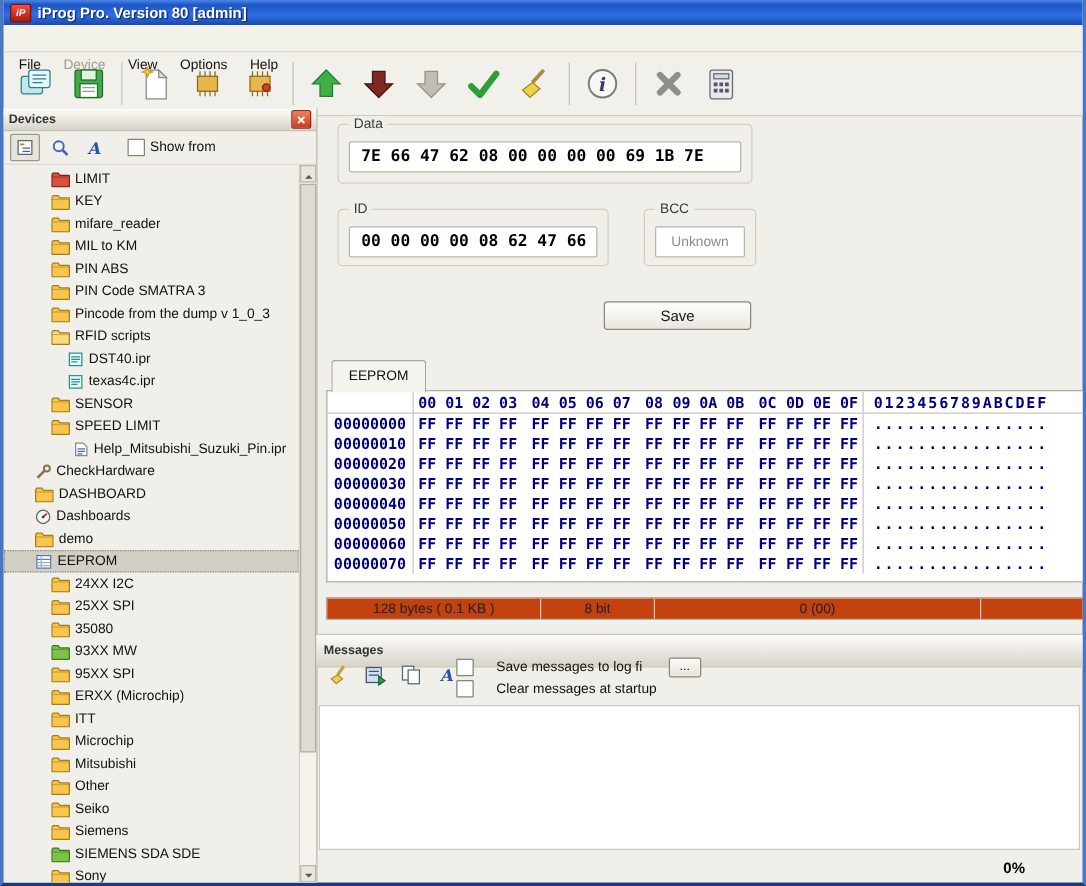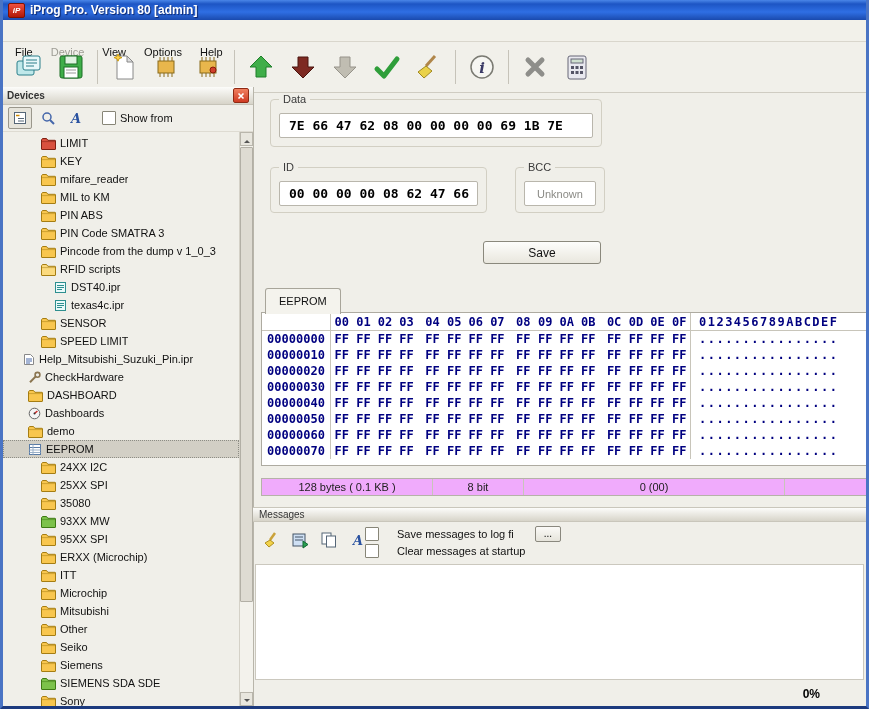--- a/index.html
+++ b/index.html
@@ -56,27 +56,27 @@
   .gb-bcc .field{font-family:"Liberation Sans",sans-serif;font-weight:normal;font-size:11px;color:#8a8a85;justify-content:center;padding:0 2px;}
   .read-btn{position:absolute;left:230px;top:154px;width:118px;height:23px;border:1px solid #8a887c;border-radius:3px;background:linear-gradient(180deg,#fdfdfb,#e9e7de);font-family:inherit;font-size:12px;color:#111;}
   .tab{position:absolute;left:12px;top:201px;height:25px;line-height:24px;padding:0 13px;background:#f4f3ed;border:1px solid #a8a59a;border-bottom:none;border-radius:3px 3px 0 0;z-index:2;}
   #hex-container{position:absolute;left:8px;right:0;top:225px;height:152px;background:#fff;border:1px solid #aeaba1;border-right:none;overflow:hidden;z-index:1;}
   .hex-table{border-collapse:collapse;width:100%;font-family:"DejaVu Sans Mono",monospace;font-size:12px;font-weight:bold;color:#000080;}
   .hex-table td{padding:0 2px;height:16px;text-align:center;white-space:nowrap;}
   .hex-table tr.hex-head td{height:17px;border-bottom:1px solid #c8c5ba;}
   .hex-table td.addr{width:64px;border-right:1px solid #c8c5ba;}
   .hex-table td.ascii{border-left:1px solid #c8c5ba;text-align:left;padding-left:8px;letter-spacing:1.5px;}
   .hex-table td.grp{padding-left:6px;}
-  #status-bar{position:absolute;left:8px;right:0;top:391px;height:18px;display:flex;border:1px solid #b5b2a8;border-right:none;background:#f0abfc;box-sizing:border-box;}
+  #status-bar{position:absolute;left:8px;right:0;top:391px;height:18px;display:flex;border:1px solid #b5b2a8;border-right:none;background:#c2410c;box-sizing:border-box;}
   #status-bar .cell{display:flex;align-items:center;justify-content:center;border-right:1px solid #c8c5ba;color:#222;}
   #status-bar .c1{width:170px;}
   #status-bar .c2{width:90px;}
   #status-bar .c3{width:260px;}
   #status-bar .c4{flex:1;border-right:none;}
-  .msg-header{position:absolute;left:0;right:0;top:420px;height:15px;background:linear-gradient(180deg,#fcfcfa,#d7d4c9);border-top:1px solid #c9c6bb;border-bottom:1px solid #c9c6bb;display:flex;align-items:center;padding-left:6px;font-weight:normal;font-size:10px;color:#333;box-sizing:border-box;}
+  .msg-header{position:absolute;left:0;right:0;top:420px;height:27px;background:linear-gradient(180deg,#fcfcfa,#d7d4c9);border-top:1px solid #c9c6bb;border-bottom:1px solid #c9c6bb;display:flex;align-items:center;padding-left:6px;font-weight:bold;font-size:10px;color:#333;box-sizing:border-box;}
   .msg-toolbar{position:absolute;left:0;right:0;top:437px;height:38px;}
   #msg-toolbar-icons{position:absolute;left:8px;top:6px;display:flex;gap:9px;align-items:center;}
   #msg-toolbar-icons .mt-btn{width:20px;height:20px;display:flex;align-items:center;justify-content:center;}
   .msg-checks{position:absolute;left:112px;top:1px;}
   .chk-row{display:flex;align-items:center;gap:18px;height:17px;}
   .browse-btn{width:26px;height:16px;margin-left:3px;border:1px solid #8a887e;background:linear-gradient(#fbfaf7,#e6e4db);border-radius:2px;font-size:10px;line-height:10px;font-family:inherit;padding:0;}
   .msg-area{position:absolute;left:2px;right:2px;top:477px;bottom:26px;background:#fff;border:1px solid #cbc8be;}
   .progress-label{position:absolute;right:46px;bottom:5px;font-weight:bold;font-size:12px;color:#000;}
 </style>
 </head>
@@ -385,21 +385,21 @@
           </div>
           <div class="tree-row" style="padding-left:38px">
             <span class="icon">
               <svg width="15" height="13" viewBox="0 0 15 13">
                 <path d="M0.5 12 V2.8 L1.5 1.5 h4 l1.4 1.8 h7.1 a0.5 0.5 0 0 1 0.5 0.5 V12 a0.5 0.5 0 0 1 -0.5 0.5 H1 a0.5 0.5 0 0 1 -0.5 -0.5 Z" fill="#f8c64e" stroke="#a57d12"></path>
                 <path d="M0.5 4.6 H14.5" stroke="#a57d12" opacity="0.5"></path>
               </svg>
             </span>
             <span class="lbl">SPEED LIMIT</span>
           </div>
-          <div class="tree-row" style="padding-left:20px">
+          <div class="tree-row" style="padding-left:56px">
             <span class="icon">
               <svg width="12" height="13">
                 <path d="M1.5 1.5 h6 l3 3 v7 h-9 z" fill="#fff" stroke="#888"></path>
                 <line x1="3" y1="6" x2="9" y2="6" stroke="#4a6aaa"></line>
                 <line x1="3" y1="8" x2="9" y2="8" stroke="#4a6aaa"></line>
                 <line x1="3" y1="10" x2="7" y2="10" stroke="#4a6aaa"></line>
               </svg>
             </span>
             <span class="lbl">Help_Mitsubishi_Suzuki_Pin.ipr</span>
           </div>

